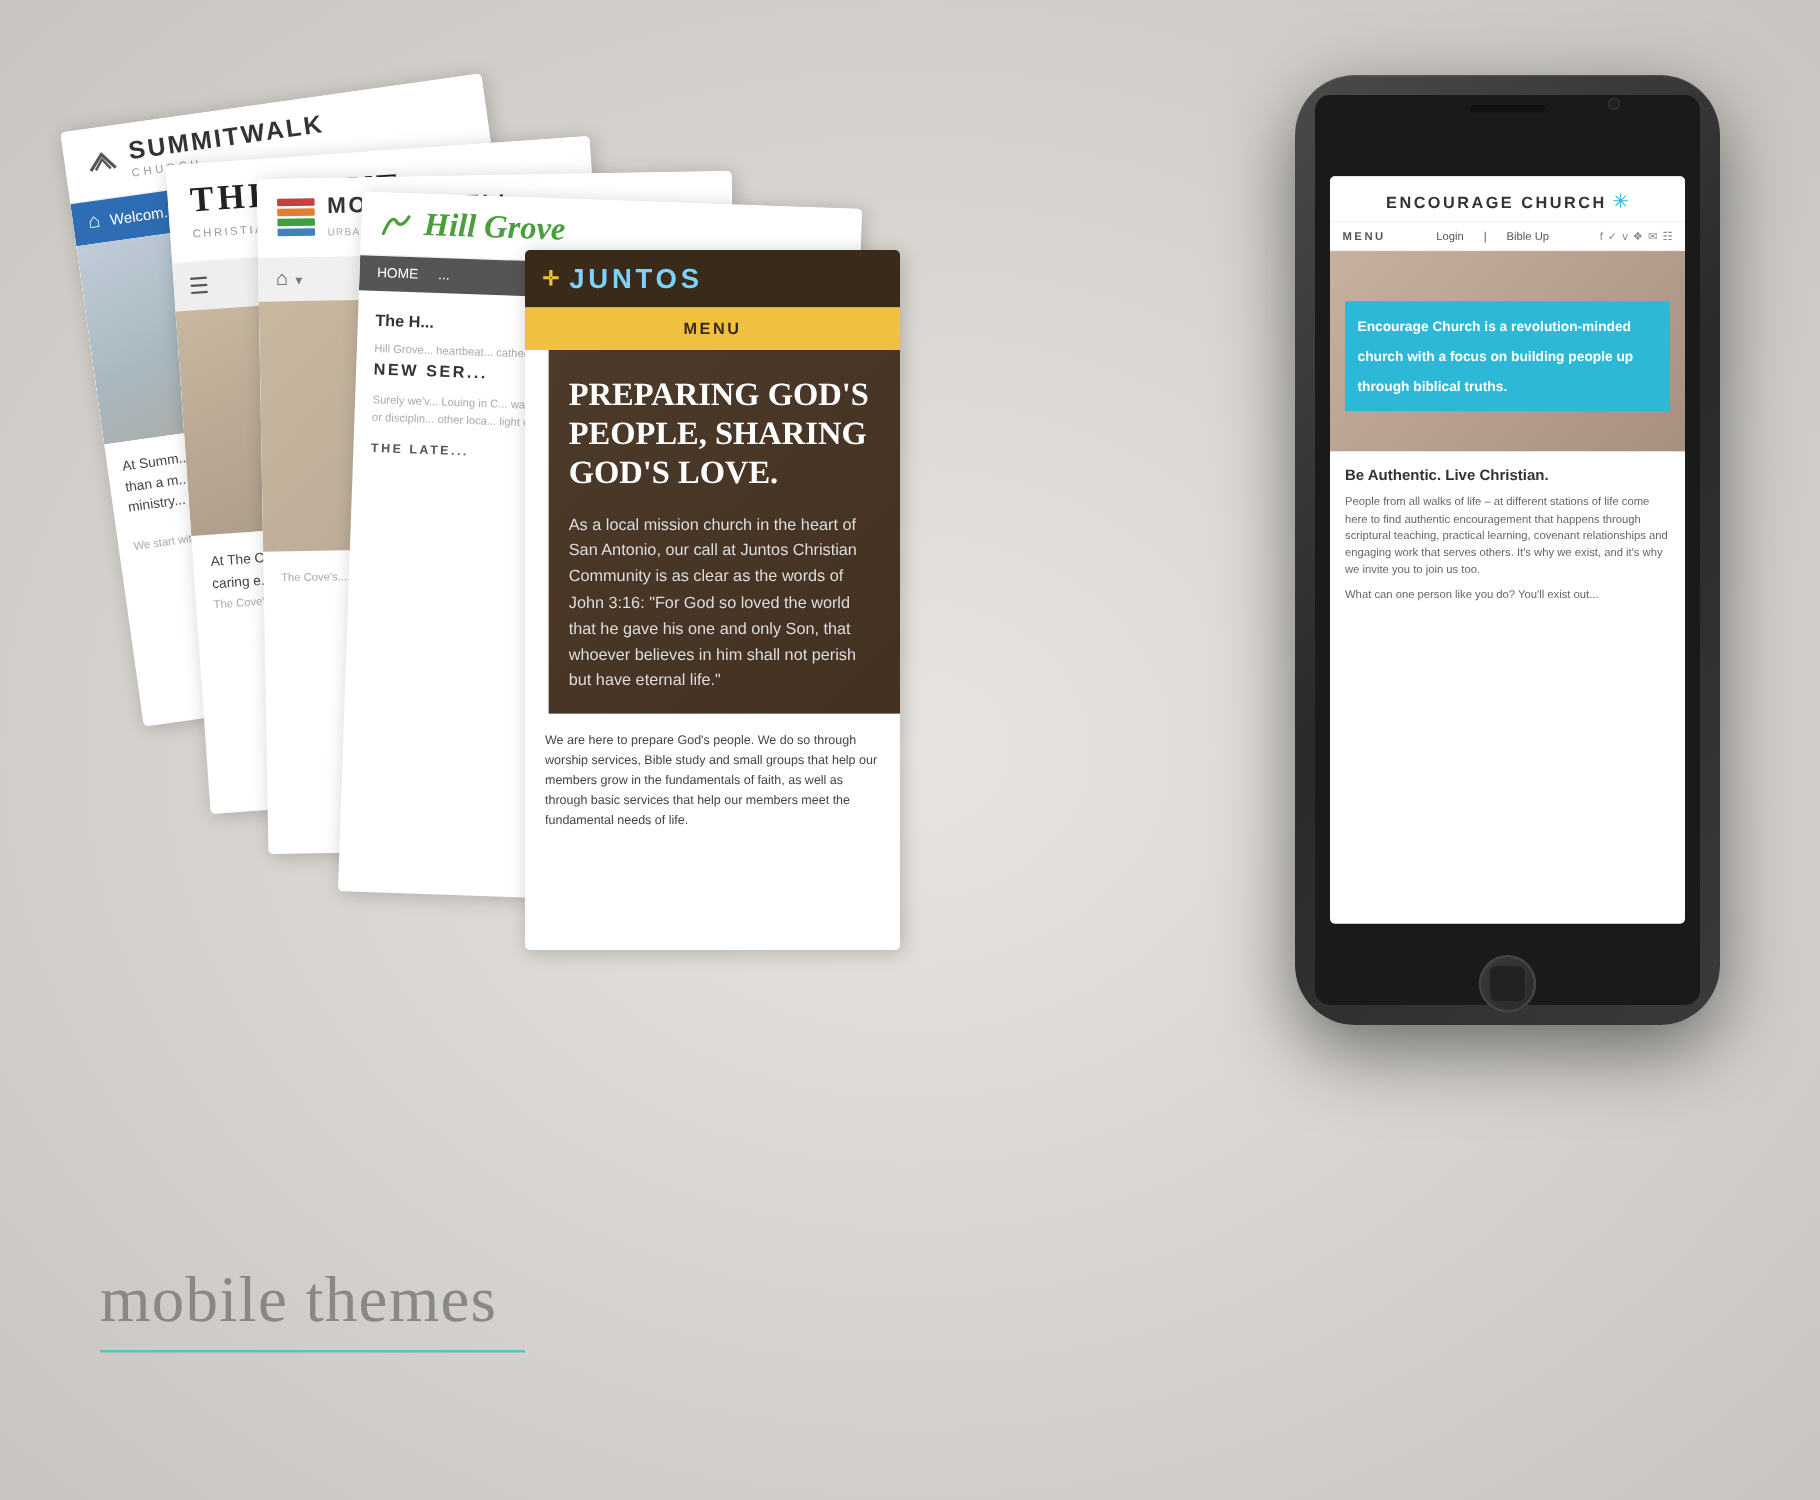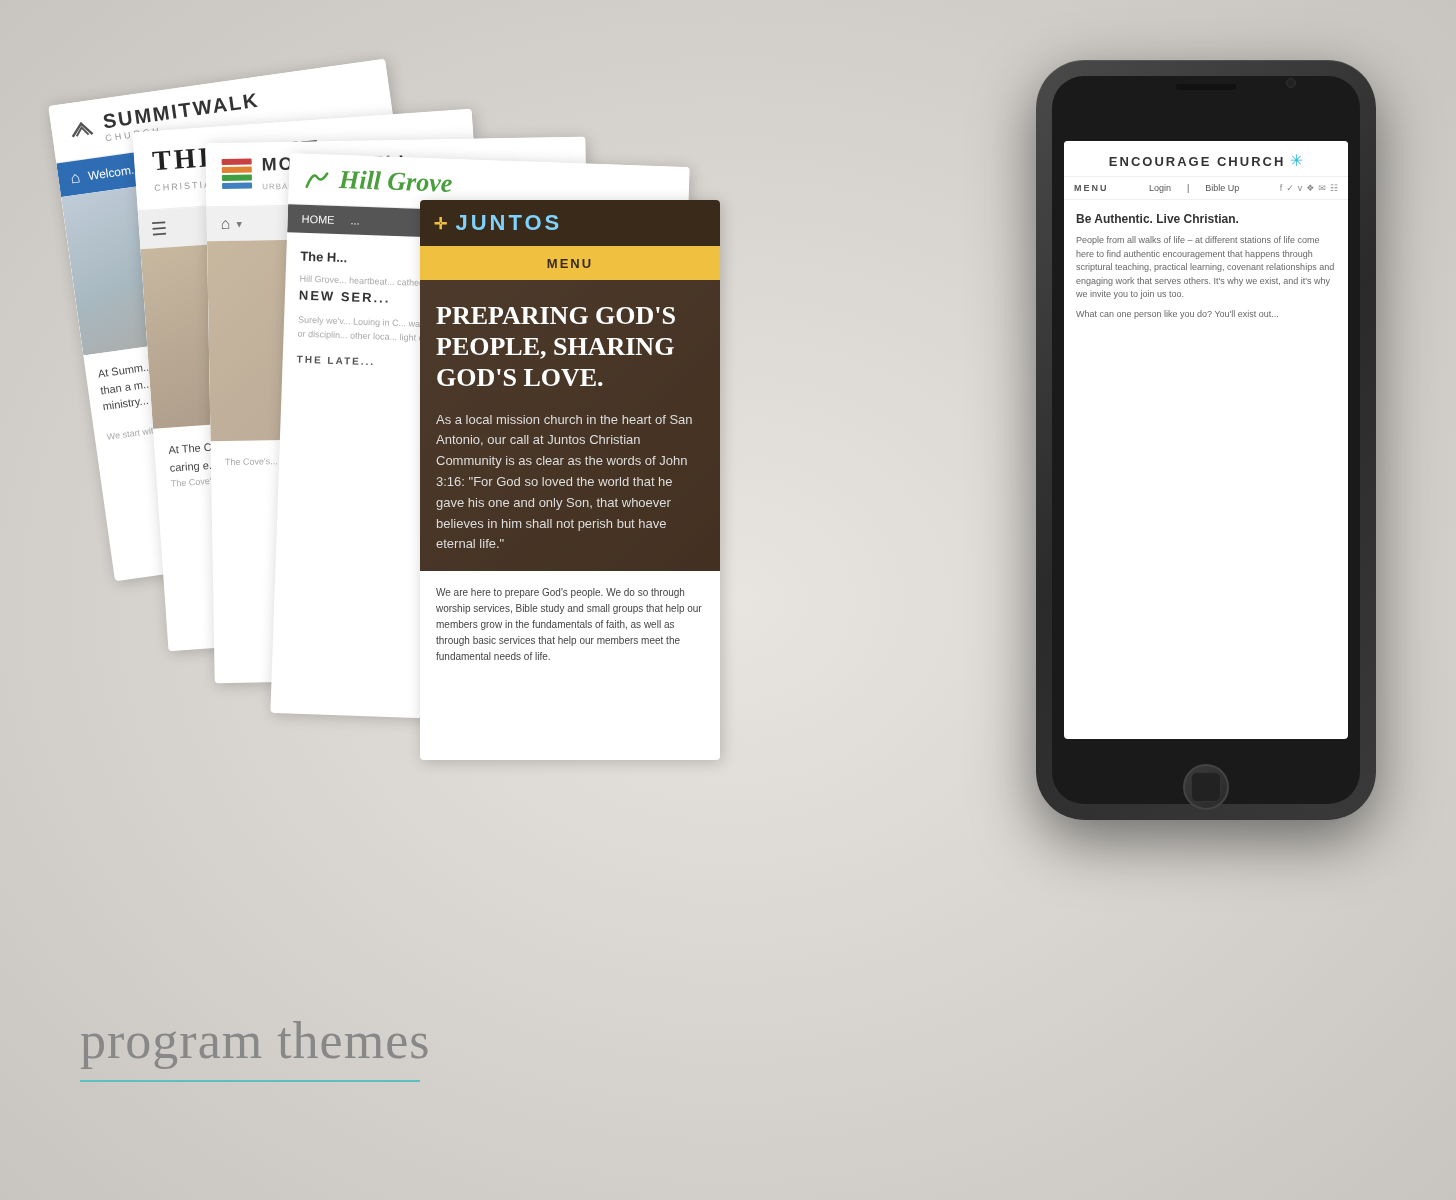--- a/index.html
+++ b/index.html
@@ -321,20 +321,21 @@
       color: #3a2a1a;
       font-weight: 700;
       font-size: 13px;
       letter-spacing: 2px;
     }
     .card-juntos .hero-section {
       background: #5a4a3a;
       background-image: linear-gradient(rgba(60,40,20,0.6), rgba(60,40,20,0.6));
       padding: 20px 16px;
       min-height: 200px;
+      margin-left: 19px;
     }
     .juntos-headline {
       color: white;
       font-size: 26px;
       font-weight: 900;
       line-height: 1.2;
       margin-bottom: 16px;
       text-transform: uppercase;
       font-family: Georgia, serif;
     }
@@ -365,21 +366,21 @@
       background: linear-gradient(135deg, #4a4a4a 0%, #2a2a2a 50%, #3a3a3a 100%);
       border-radius: 48px;
       padding: 16px;
       box-shadow: 0 20px 60px rgba(0,0,0,0.5), inset 0 1px 0 rgba(255,255,255,0.1);
       position: relative;
     }
     .iphone-inner {
       width: 100%;
       height: 100%;
       background: #1a1a1a;
-      border-radius: 32px;
+      border-radius: 12px;
       overflow: hidden;
       position: relative;
       display: flex;
       flex-direction: column;
     }
     
     .iphone-speaker {
       position: absolute;
       top: 24px;
       left: 50%;
@@ -677,28 +678,39 @@
           <div class="phone-nav-icons">
             <span>f</span>
             <span>✓</span>
             <span>v</span>
             <span>❖</span>
             <span>✉</span>
             <span>☷</span>
           </div>
         </div>
 
+        <div class="phone-hero-image">
+          <div style="width:100%;height:100%;background:linear-gradient(135deg,#c8b0a0 0%,#a89080 100%);position:relative;">
+            <div style="position:absolute;inset:0;display:flex;align-items:center;">
+              <div class="phone-hero-overlay">
+                <div class="hero-blue-box">
+                  <span class="hero-blue-text">Encourage Church is a revolution-minded church with a focus on building people up through biblical truths.</span>
+                </div>
+              </div>
+            </div>
+          </div>
+        </div>
 
         <div class="phone-content">
           <div class="be-authentic">Be Authentic. Live Christian.</div>
           <p class="be-authentic-body">People from all walks of life – at different stations of life come here to find authentic encouragement that happens through scriptural teaching, practical learning, covenant relationships and engaging work that serves others. It's why we exist, and it's why we invite you to join us too.</p>
           <p class="what-can">What can one person like you do? You'll exist out...</p>
         </div>
       </div>
     </div>
     <div class="iphone-home">
       <div class="iphone-home-inner"></div>
     </div>
   </div>
 </div>
 
-<div class="mobile-themes-text">program themes</div>
+<div class="mobile-themes-text">mobile themes</div>
 <div class="mobile-themes-line"></div>
 
 </body></html>

